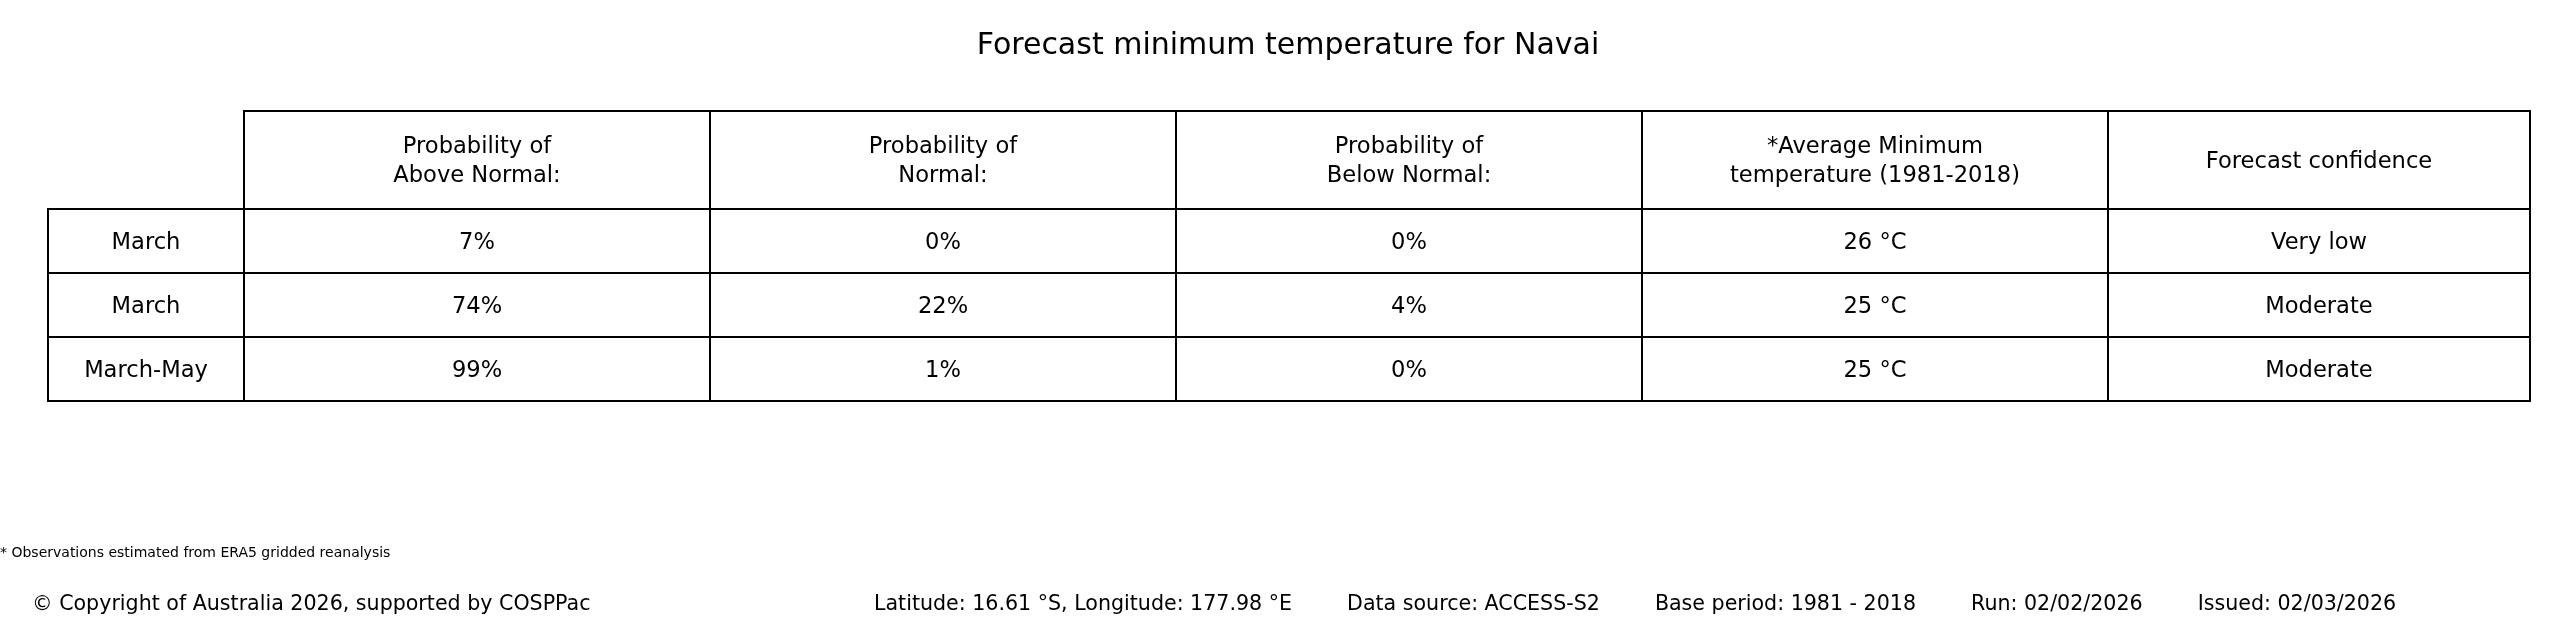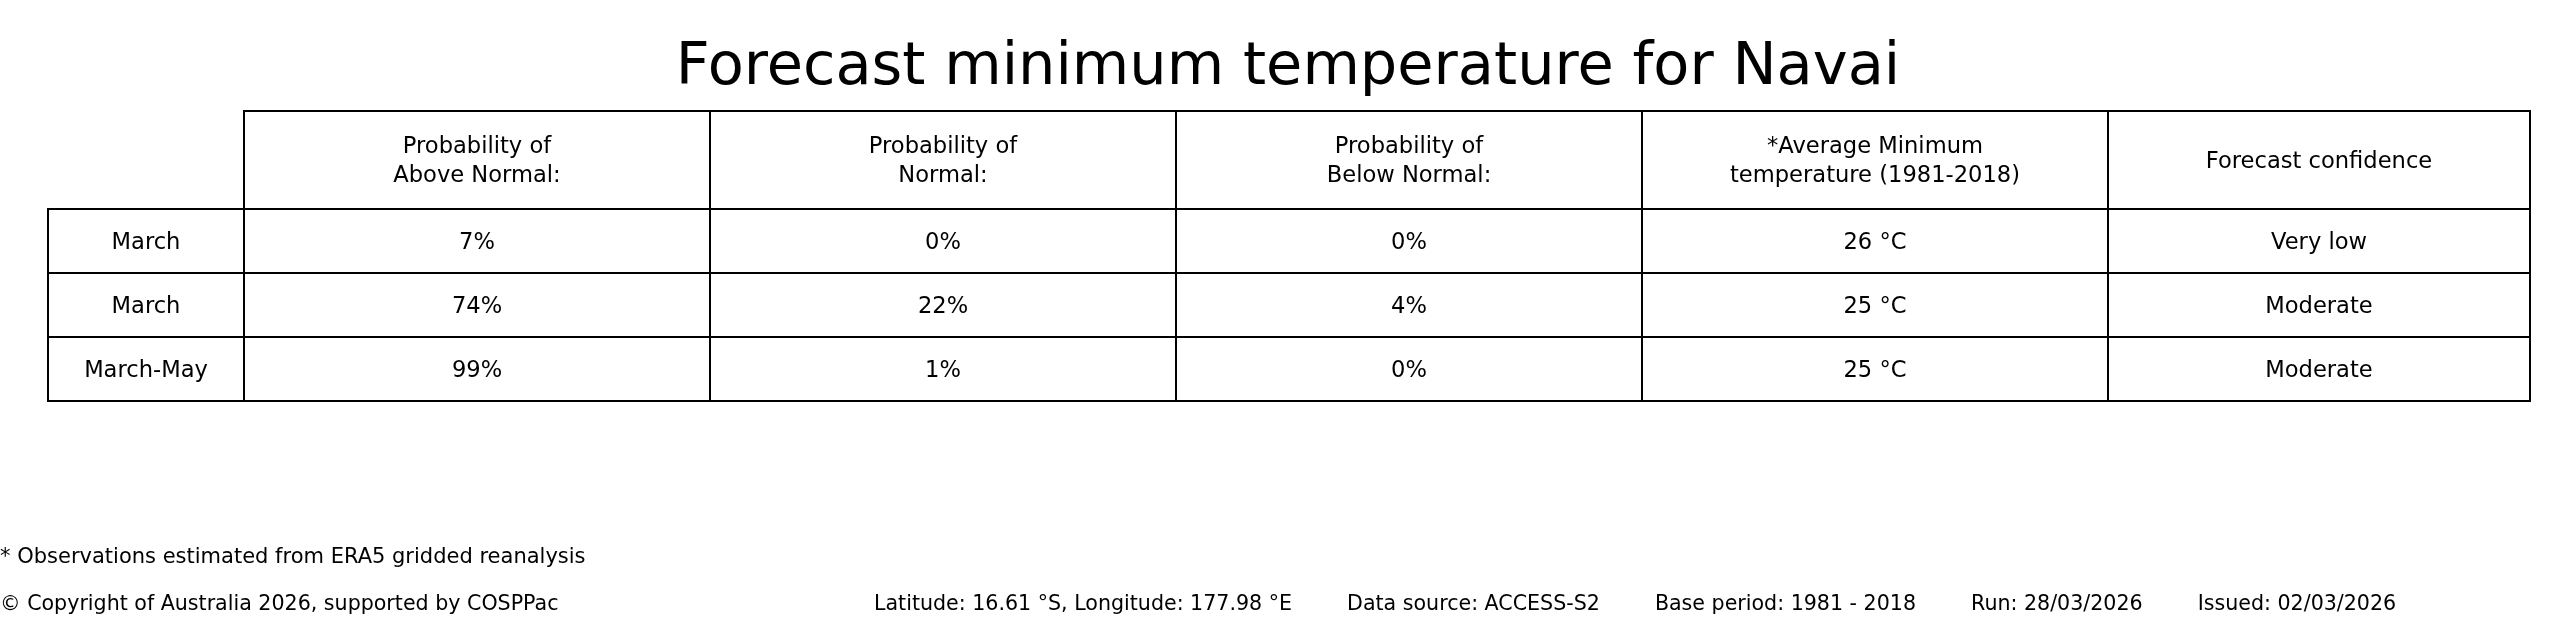--- a/index.html
+++ b/index.html
@@ -14,21 +14,21 @@
     color: #000000;
     position: relative;
     overflow: hidden;
   }
   .page-title {
     position: absolute;
     top: -3.9px;
     left: 0;
     width: 2576px;
     text-align: center;
-    font-size: 59px;
+    font-size: 30px;
     font-weight: normal;
     letter-spacing: 0px;
     line-height: 55px;
   }
   .table-wrap {
     position: absolute;
     top: 110px;
     left: 47px;
     width: 2072px;
   }
@@ -69,34 +69,35 @@
   td.rowlabel {
     text-align: left;
     padding-left: 13.7px;
   }
   .hdr-line { display: block; }
 
   .footnote {
     position: absolute;
     left: 0px;
     top: 544px;
-    font-size: 21px;
+    font-size: 14px;
   }
   .bottom-bar {
     position: absolute;
     left: 0px;
     top: 591px;
     width: 2576px;
     height: 39px;
     font-size: 20.6px;
   }
   .copyright {
     position: absolute;
     left: 0px;
     top: 0px;
+    padding-left: 32px;
   }
   .meta {
     position: absolute;
     left: 839px;
     top: 0px;
     width: 1726px;
     display: flex;
     justify-content: flex-start;
     gap: 55px;
     white-space: nowrap;
@@ -172,17 +173,17 @@
 </div>
 
 <div class="footnote">* Observations estimated from ERA5 gridded reanalysis</div>
 
 <div class="bottom-bar">
   <div class="copyright">© Copyright of Australia 2026, supported by COSPPac</div>
   <div class="meta">
     <span>Latitude: 16.61 °S, Longitude: 177.98 °E</span>
     <span>Data source: ACCESS-S2</span>
     <span>Base period: 1981 - 2018</span>
-    <span>Run: 28/03/2026</span>
+    <span>Run: 02/02/2026</span>
     <span>Issued: 02/03/2026</span>
   </div>
 </div>
 
 
 </body></html>

